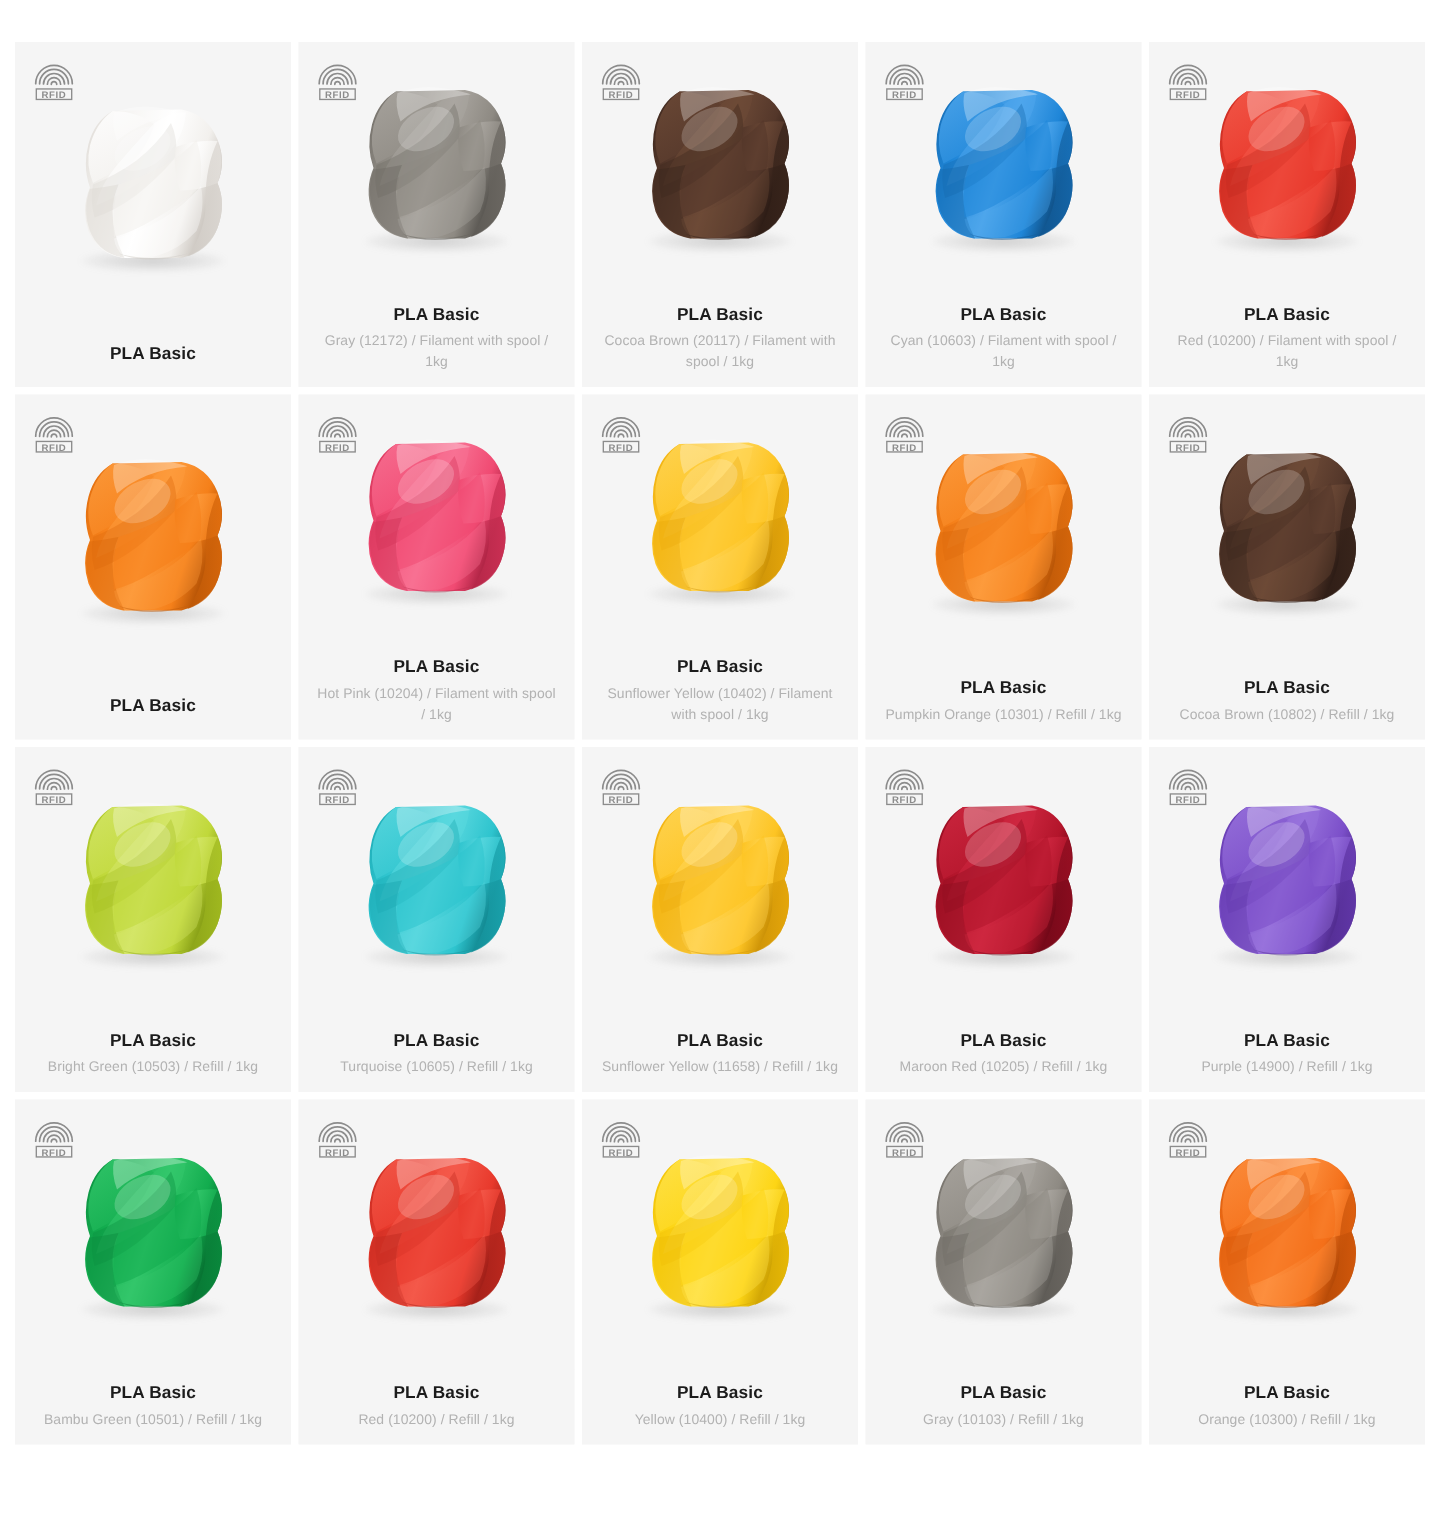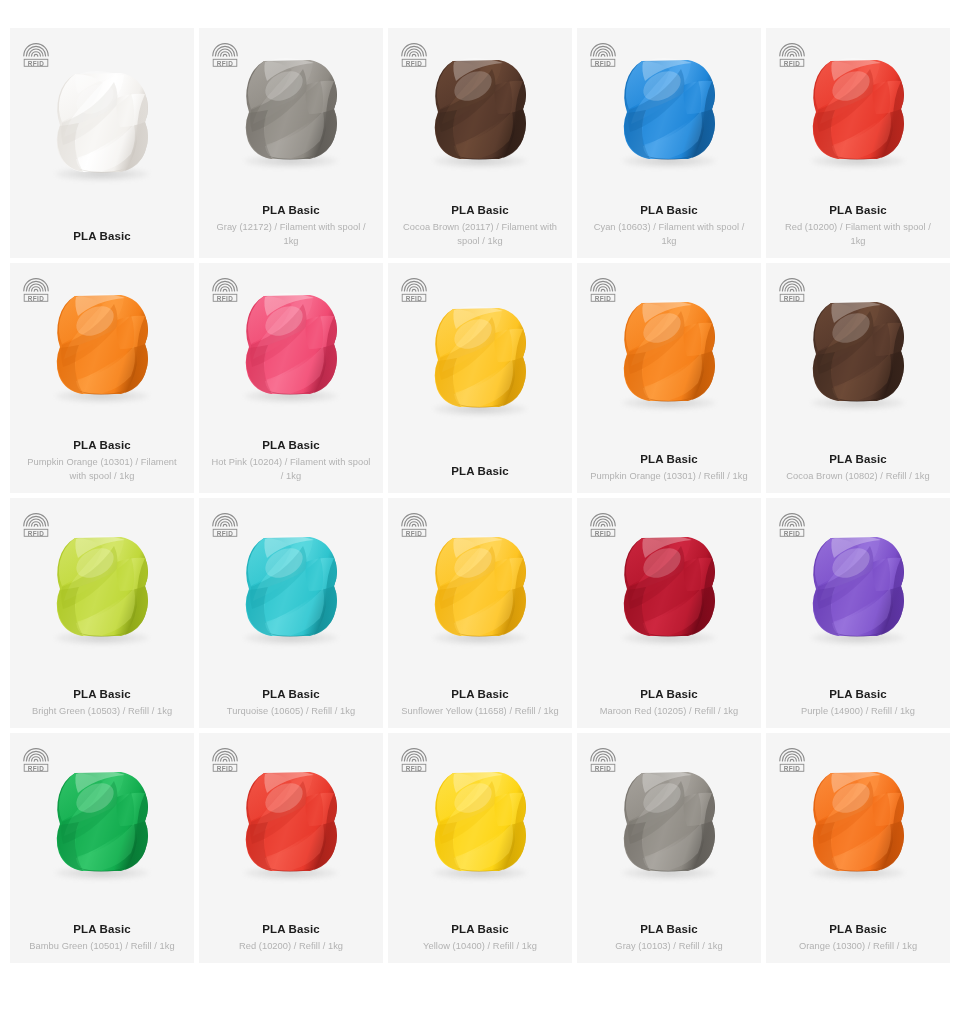--- a/index.html
+++ b/index.html
@@ -606,21 +606,20 @@
 
   <ellipse cx="50" cy="34" rx="20" ry="13" fill="#ffffff" opacity="0.20" transform="rotate(-28 50 34)"></ellipse>
 
   <path d="M34 104 Q56 110 80 104 Q70 108 56 108 Q43 108 34 104 Z" fill="#bb5707" opacity="0.45"></path>
 </svg>
           </div>
         </div>
       </div>
       <div class="meta">
         <div class="title">PLA Basic</div>
-        <div class="sub">Pumpkin Orange (10301) / Filament with spool / 1kg</div>
       </div>
     </div>
     <div class="card">
       <div class="rfid">
 <svg viewBox="0 0 28 28" aria-hidden="true">
   <g fill="none" stroke="#8c8c8c" stroke-width="1.15" stroke-linecap="round">
     <path d="M1.8 15.8 A12.2 12.2 0 0 1 26.2 15.8"></path>
     <path d="M4.4 15.9 A9.6 9.6 0 0 1 23.6 15.9"></path>
     <path d="M7.0 16.0 A7.0 7.0 0 0 1 21.0 16.0"></path>
     <path d="M9.6 16.1 A4.4 4.4 0 0 1 18.4 16.1"></path>
@@ -782,20 +781,21 @@
 
   <ellipse cx="50" cy="34" rx="20" ry="13" fill="#ffffff" opacity="0.20" transform="rotate(-28 50 34)"></ellipse>
 
   <path d="M34 104 Q56 110 80 104 Q70 108 56 108 Q43 108 34 104 Z" fill="#cd9307" opacity="0.45"></path>
 </svg>
           </div>
         </div>
       </div>
       <div class="meta">
         <div class="title">PLA Basic</div>
+        <div class="sub">Sunflower Yellow (10402) / Filament with spool / 1kg</div>
       </div>
     </div>
     <div class="card">
       <div class="rfid">
 <svg viewBox="0 0 28 28" aria-hidden="true">
   <g fill="none" stroke="#8c8c8c" stroke-width="1.15" stroke-linecap="round">
     <path d="M1.8 15.8 A12.2 12.2 0 0 1 26.2 15.8"></path>
     <path d="M4.4 15.9 A9.6 9.6 0 0 1 23.6 15.9"></path>
     <path d="M7.0 16.0 A7.0 7.0 0 0 1 21.0 16.0"></path>
     <path d="M9.6 16.1 A4.4 4.4 0 0 1 18.4 16.1"></path>

